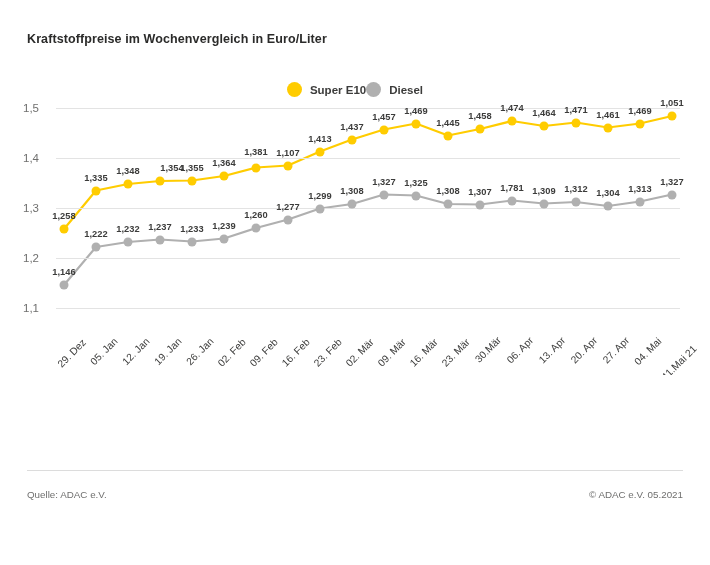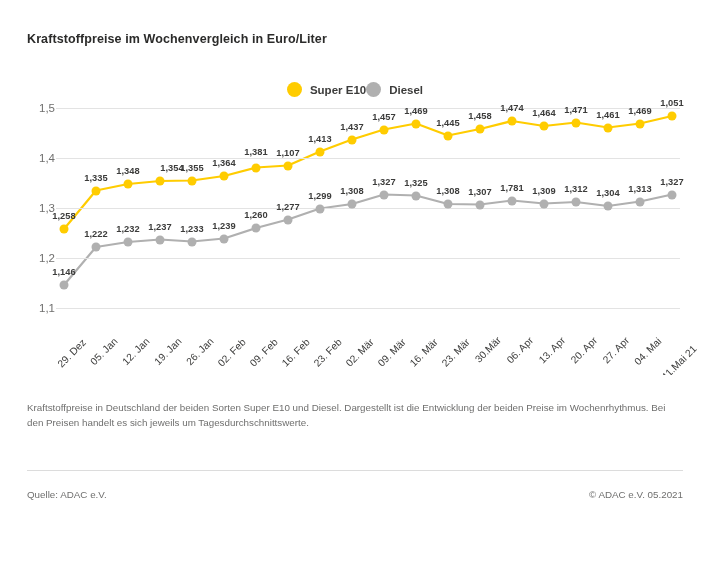--- a/index.html
+++ b/index.html
@@ -27,21 +27,21 @@
   .legend-label{font-size:11.5px;font-weight:bold;color:#3c3c3b;}
 
   .plot{
     position:absolute;left:56px;top:108px;
     width:624px;height:200px;
   }
   .gridline{
     position:absolute;left:0;width:624px;height:1px;background:#e3e3e3;
   }
   .ytick{
-    position:absolute;right:100%;margin-right:1px;
+    position:absolute;right:100%;margin-right:17px;
     transform:translateY(-50%);
     font-size:11.5px;color:#6f6f6e;white-space:nowrap;
   }
 
   .axis-base{
     position:absolute;left:0;top:200px;width:624px;height:1px;background:#d2d2d2;
   }
 
   svg.lines{position:absolute;left:0;top:0;width:624px;height:200px;overflow:visible;}
 
@@ -223,20 +223,19 @@
       <div class="xlabel" style="left: 430px;">30.Mär</div>
       <div class="xlabel" style="left: 462px;">06. Apr</div>
       <div class="xlabel" style="left: 494px;">13. Apr</div>
       <div class="xlabel" style="left: 526px;">20. Apr</div>
       <div class="xlabel" style="left: 558px;">27. Apr</div>
       <div class="xlabel" style="left: 590px;">04. Mai</div>
       <div class="xlabel" style="left: 622px;">11.Mai 21</div>
     </div>
 
   <div class="divider" style="top:386px"></div>
-  <div class="note">Kraftstoffpreise in Deutschland der beiden Sorten Super E10 und Diesel. Dargestellt ist die Entwicklung der beiden Preise im Wochenrhythmus. Bei den Preisen handelt es sich jeweils um Tagesdurchschnittswerte.</div>
   <div class="divider" style="top:470px"></div>
 
   <div class="source">Quelle: ADAC e.V.</div>
   <div class="copyright">© ADAC e.V. 05.2021</div>
 
   <div class="bottombar"></div>
 </div>
 
 </body></html>

